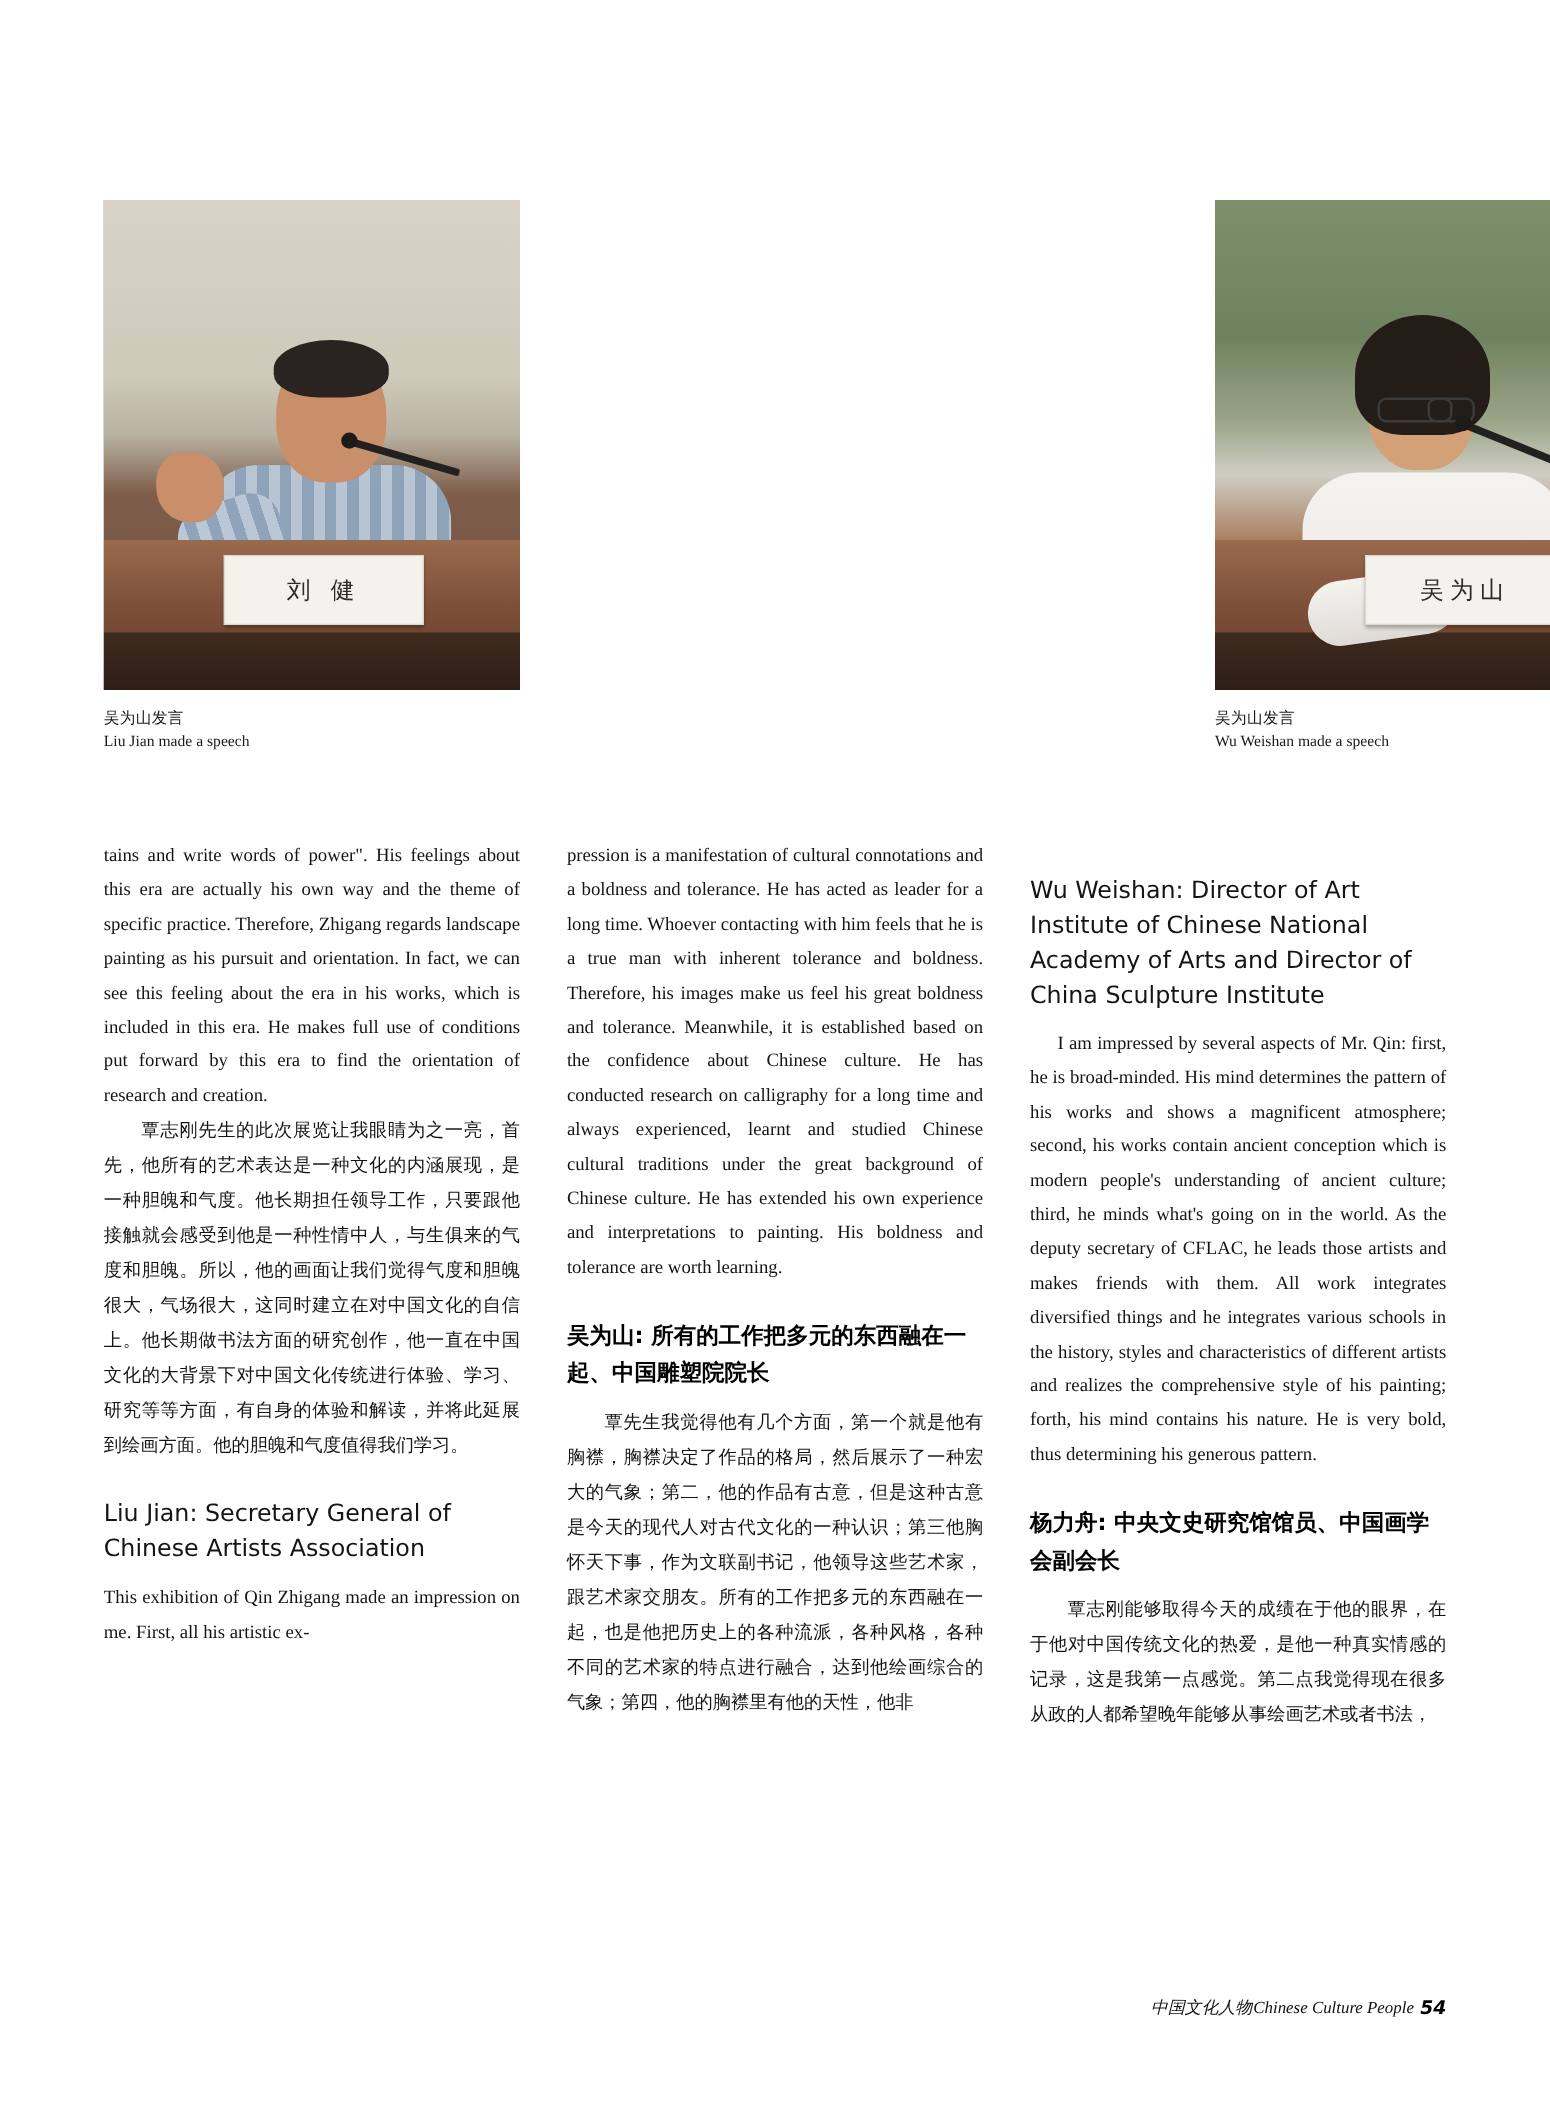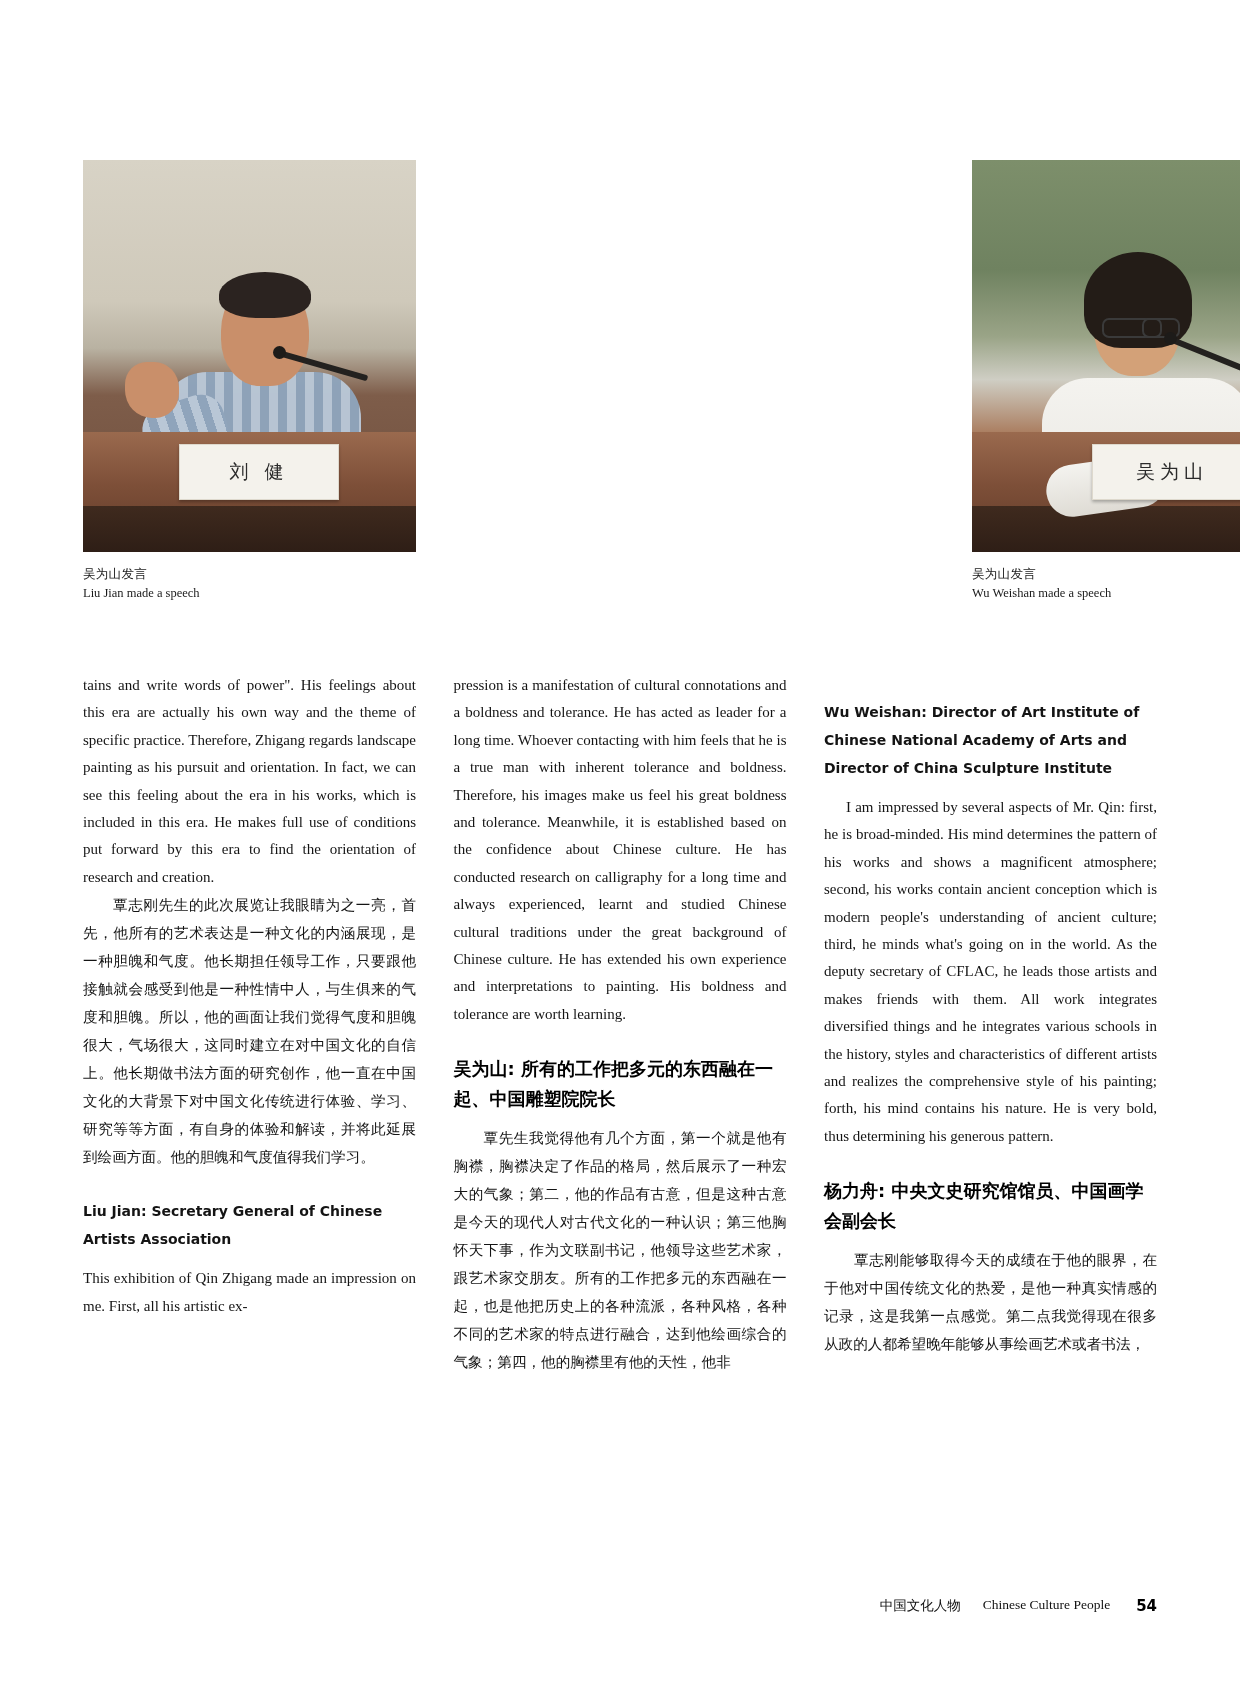--- a/index.html
+++ b/index.html
@@ -284,35 +284,36 @@
   h3.cn-head {
     font-family: "DejaVu Sans", sans-serif;
     font-weight: bold;
     font-size: 18px;
     line-height: 30px;
     margin: 26px 0 10px 0;
     color: #000;
   }
   h3.en-head {
     font-family: "DejaVu Sans", sans-serif;
-    font-weight: bold;
-    font-size: 14px;
+    font-weight: normal;
+    font-size: 19px;
     line-height: 28px;
     margin: 26px 0 12px 0;
     color: #141414;
   }
 
   
   .footer {
     position: absolute;
     right: 83px;
     bottom: 68px;
     display: flex;
-    align-items: flex-start;
-    gap: 22px;
+    align-items: center;
+    gap: 1px;
+    font-style: italic;
   }
   .footer .cn {
     font-family: "DejaVu Sans", sans-serif;
     font-size: 13.5px;
     color: #111;
   }
   .footer .en {
     font-family: "Liberation Serif", serif;
     font-size: 13.5px;
     color: #111;

